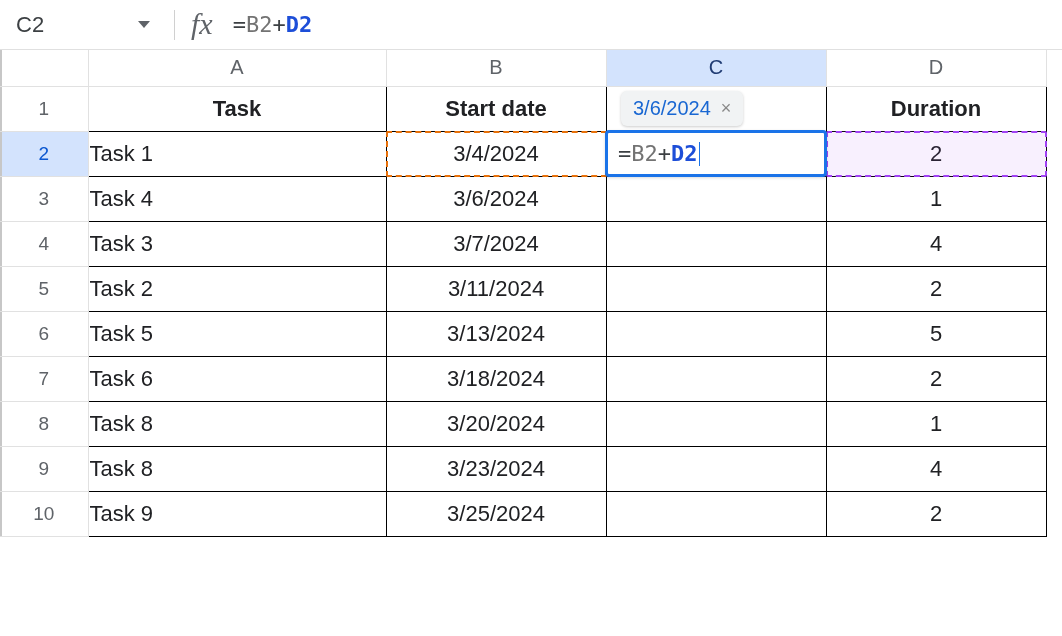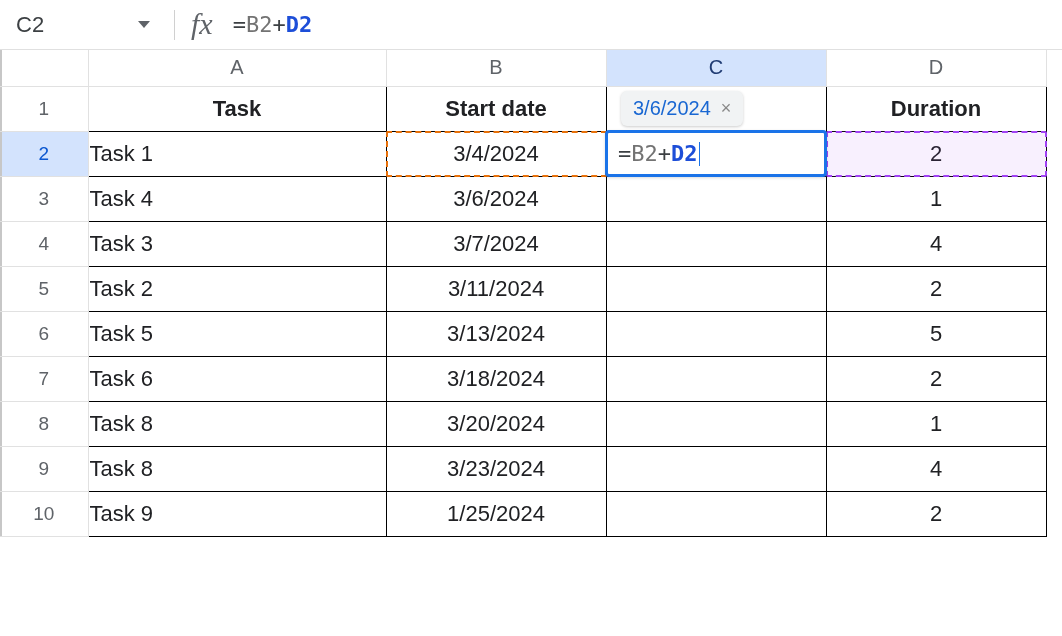--- a/index.html
+++ b/index.html
@@ -300,21 +300,21 @@
       <tr>
         <th class="left-edge">9</th>
         <td class="bordered">Task 8</td>
         <td class="bordered center">3/23/2024</td>
         <td class="bordered center"></td>
         <td class="bordered center">4</td>
       </tr>
       <tr>
         <th class="left-edge">10</th>
         <td class="bordered">Task 9</td>
-        <td class="bordered center">1/25/2024</td>
+        <td class="bordered center">3/25/2024</td>
         <td class="bordered center"></td>
         <td class="bordered center">2</td>
       </tr>
     </tbody>
   </table>
 
   <div class="edit-cell" style="left:605px; top:80px; width:222px; height:47px;">
     <span class="tok-eq">=</span>
       <span class="tok-ref1">B2</span>
       <span class="tok-plus">+</span>

